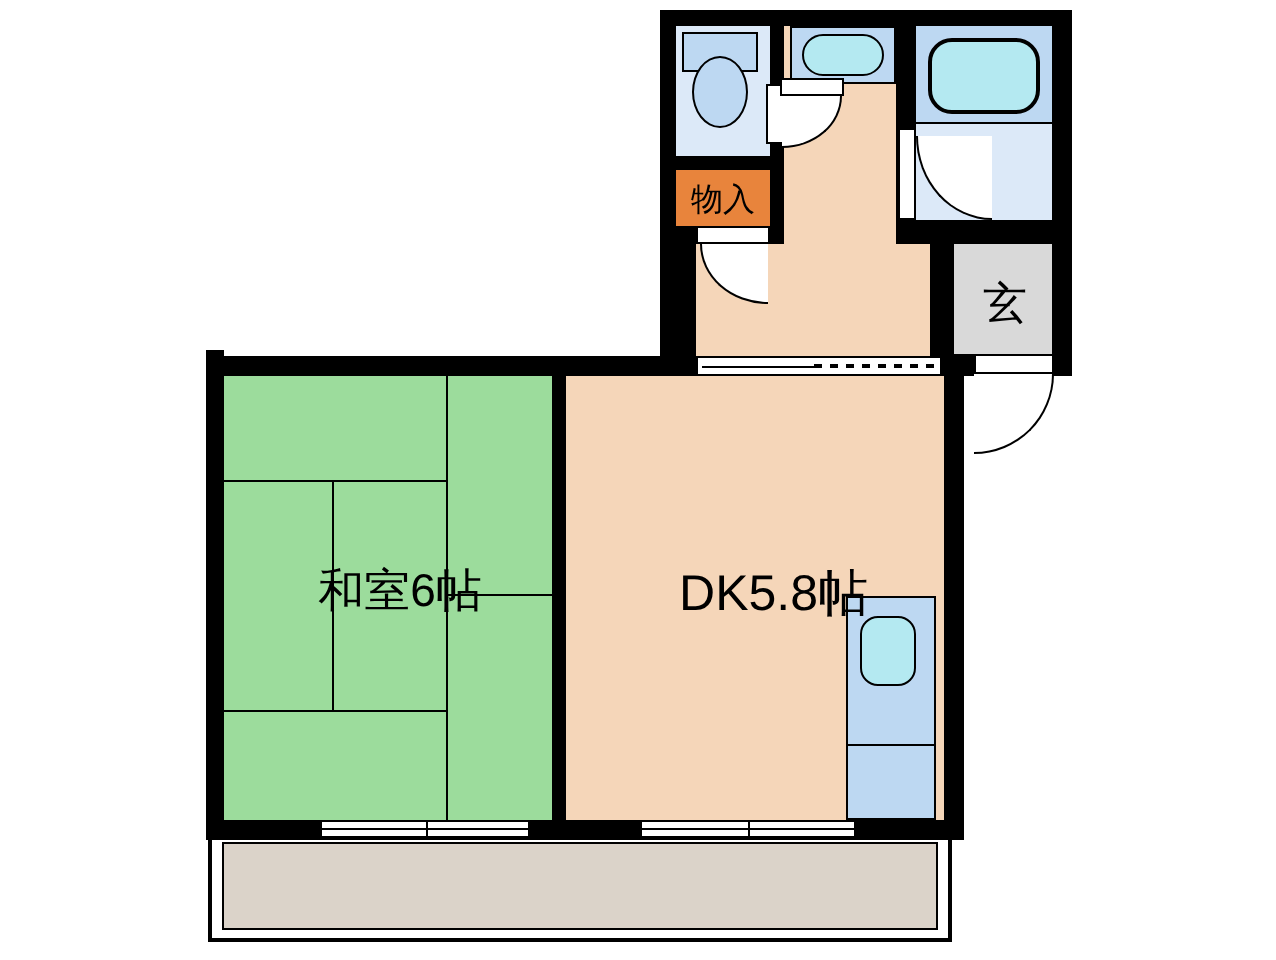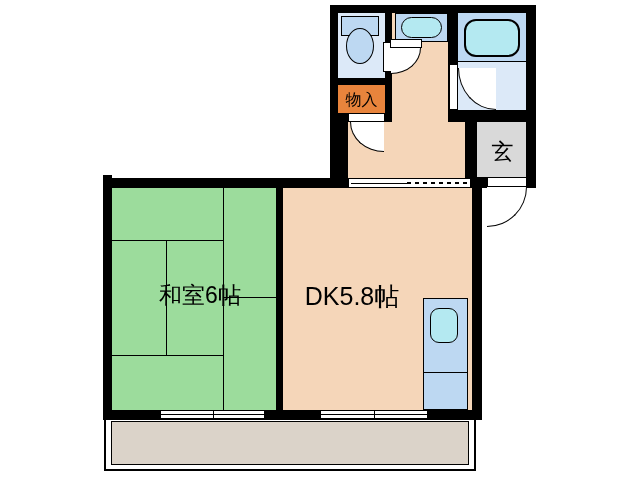--- a/index.html
+++ b/index.html
@@ -95,17 +95,17 @@
   <div class="win" style="left:160px;width:105px;">
     <div class="mid"></div>
       <div class="tick"></div>
   </div>
   <div class="win" style="left:320px;width:108px;">
     <div class="mid"></div>
       <div class="tick"></div>
   </div>
 
   <div class="lbl" style="left:112px;top:280px;width:176px;text-align:center;font-size:23px;">和室6帖</div>
-  <div class="lbl" style="left:291px;top:280px;width:122px;text-align:center;font-size:25px;">DK5.8帖</div>
+  <div class="lbl" style="left:312px;top:280px;width:122px;text-align:right;font-size:25px;">DK5.8帖</div>
   <div class="lbl" style="left:477px;top:137px;width:51px;text-align:center;font-size:22px;">玄</div>
   <div class="lbl" style="left:338px;top:90px;width:47px;text-align:center;font-size:16px;">物入</div>
 
 </div>
 
 </body></html>

